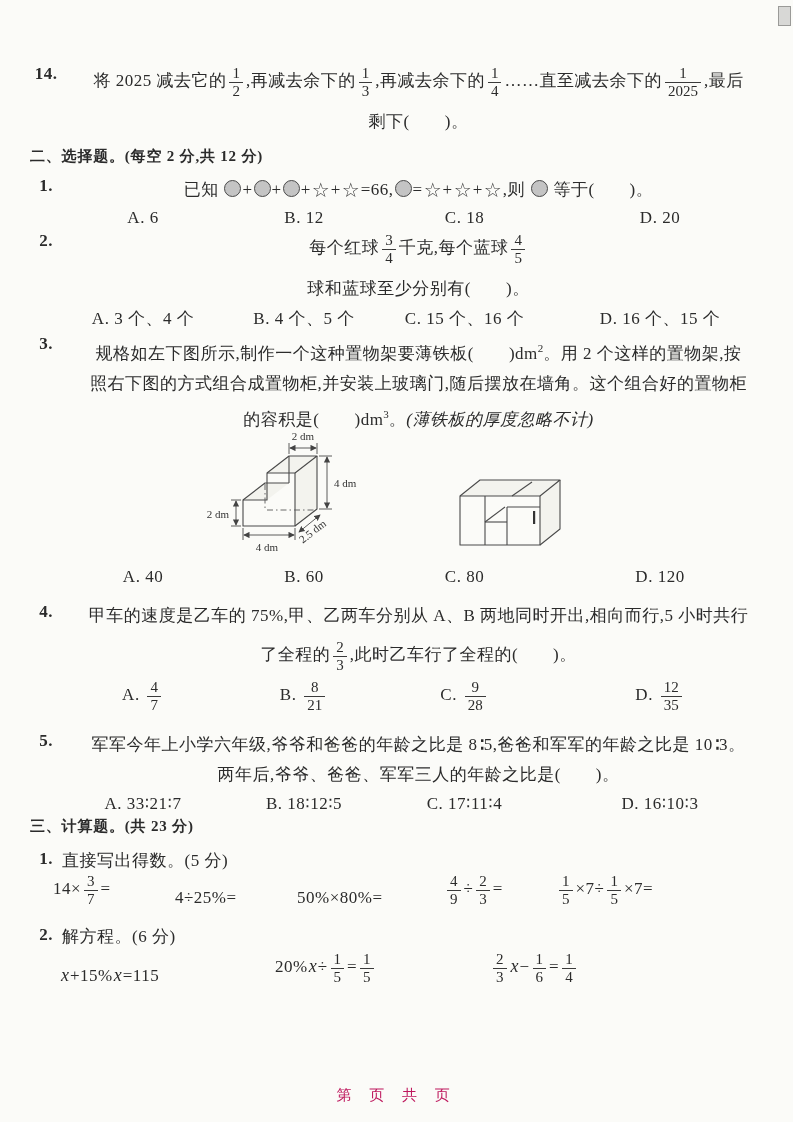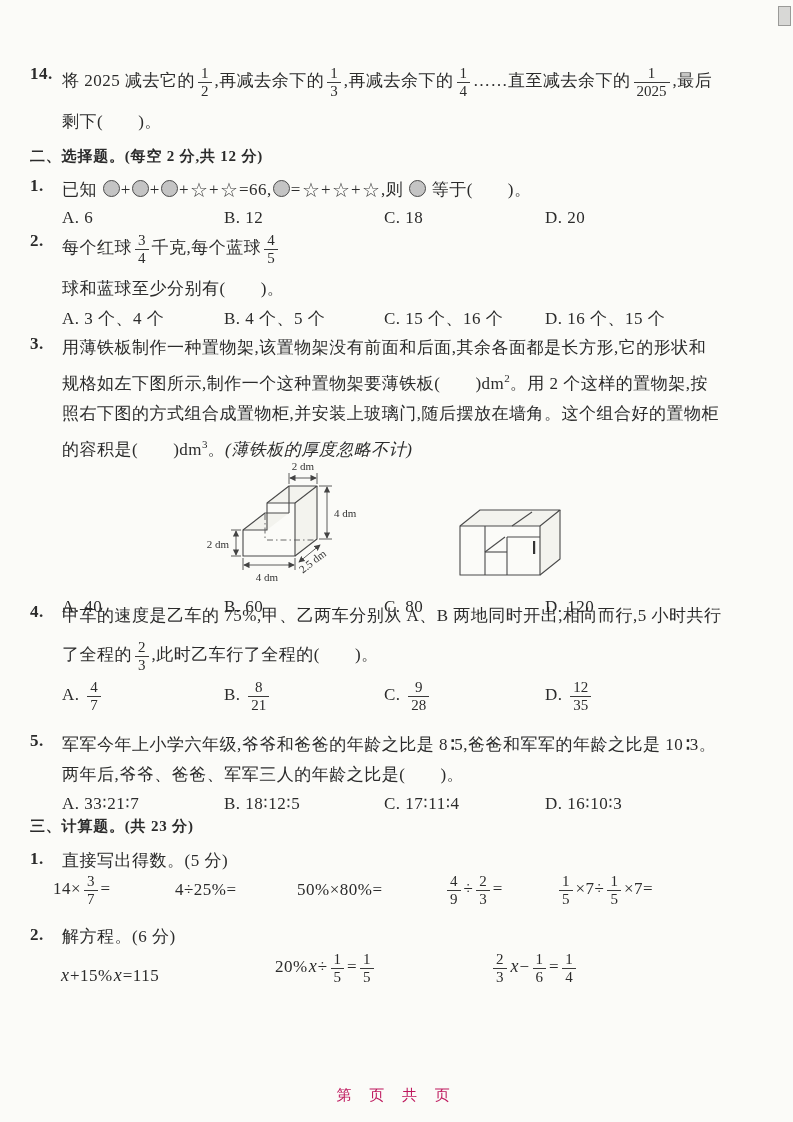--- a/index.html
+++ b/index.html
@@ -7,21 +7,21 @@
     position:relative;width:793px;height:1122px;margin:0 auto;
     background:#fbfbf8;
     color:#2b2b2b;
     font-family:"Liberation Serif","DejaVu Serif",serif;
     font-size:17px;
     overflow:hidden;
   }
   .corner{position:absolute;top:6px;right:2px;width:11px;height:18px;
     background:#d8d8d6;border:1px solid #9a9a98;}
   .block{position:absolute;left:30px;right:18px;}
-  .qrow{display:flex;}
+  .qrow{display:flex;text-align:center;}
   .qnum{flex:0 0 32px;width:32px;font-weight:bold;letter-spacing:.5px;}
   .qbody{flex:1;min-width:0;}
   .qline{line-height:28px;margin-bottom:2px;white-space:nowrap;}
   .qline .txt,.opt .txt,.cell .txt{white-space:pre;letter-spacing:.5px;}
   .sp8{margin-top:8px;}
   .sp4{}
   .frac{
     display:inline-flex;flex-direction:column;align-items:center;
     vertical-align:middle;margin:1px 3px;line-height:1.1;font-size:15px;
   }
@@ -38,21 +38,21 @@
   .opts{display:flex;margin-top:4px;align-items:center;}
   .opt{white-space:nowrap;display:inline-block;}
   .opt:nth-child(1){width:162px;}
   .opt:nth-child(2){width:160px;}
   .opt:nth-child(3){width:161px;}
   .opt:nth-child(4){flex:1;}
   .sectitle{font-weight:bold;font-size:15px;letter-spacing:.8px;}
   .sub .subtext{letter-spacing:.5px;}
   .figs{position:relative;height:128px;}
   .figsvg{position:absolute;}
-  .calc-row{position:absolute;left:53px;top:872px;display:flex;align-items:center;white-space:nowrap;}
+  .calc-row{position:absolute;left:53px;top:872px;display:flex;align-items:flex-end;white-space:nowrap;}
   .calc-row .cell:nth-child(1){width:122px;}
   .calc-row .cell:nth-child(2){width:122px;}
   .calc-row .cell:nth-child(3){width:147px;}
   .calc-row .cell:nth-child(4){width:112px;}
   .eq-row{position:absolute;left:60px;top:950px;display:flex;align-items:flex-end;white-space:nowrap;}
   .eq-row .cell:nth-child(1){width:215px;}
   .eq-row .cell:nth-child(2){width:215px;}
   .cell{display:inline-block;}
   .footer{
     position:absolute;top:1086px;left:0;width:100%;text-align:center;
@@ -128,21 +128,20 @@
           <span class="opt"><span class="txt">D. 16 个、15 个</span></span>
         </div>
       </div>
     </div>
   </div>
 
   <div class="block" style="top:334px">
     <div class="qrow">
       <span class="qnum">3.</span>
       <div class="qbody">
-        <div class="qline"><span class="txt">用薄铁板制作一种置物架,该置物架没有前面和后面,其余各面都是长方形,它的形状和</span></div>
         <div class="qline"><span class="txt">规格如左下图所示,制作一个这种置物架要薄铁板(　　)dm</span><sup class="sp">2</sup><span class="txt">。用 2 个这样的置物架,按</span></div>
         <div class="qline"><span class="txt">照右下图的方式组合成置物柜,并安装上玻璃门,随后摆放在墙角。这个组合好的置物柜</span></div>
         <div class="qline"><span class="txt">的容积是(　　)dm</span><sup class="sp">3</sup><span class="txt">。</span><span class="txt ital">(薄铁板的厚度忽略不计)</span></div>
 
         <div class="figs">
 
           <svg class="figsvg" style="left:130px;top:-6px" width="172" height="132" viewBox="192 446 172 132">
             <defs>
               <marker id="ahE" viewBox="0 0 8 8" refX="7" refY="4" markerWidth="7" markerHeight="7" orient="auto">
                 <path d="M0,0 L8,4 L0,8 Z" fill="#444"></path>

